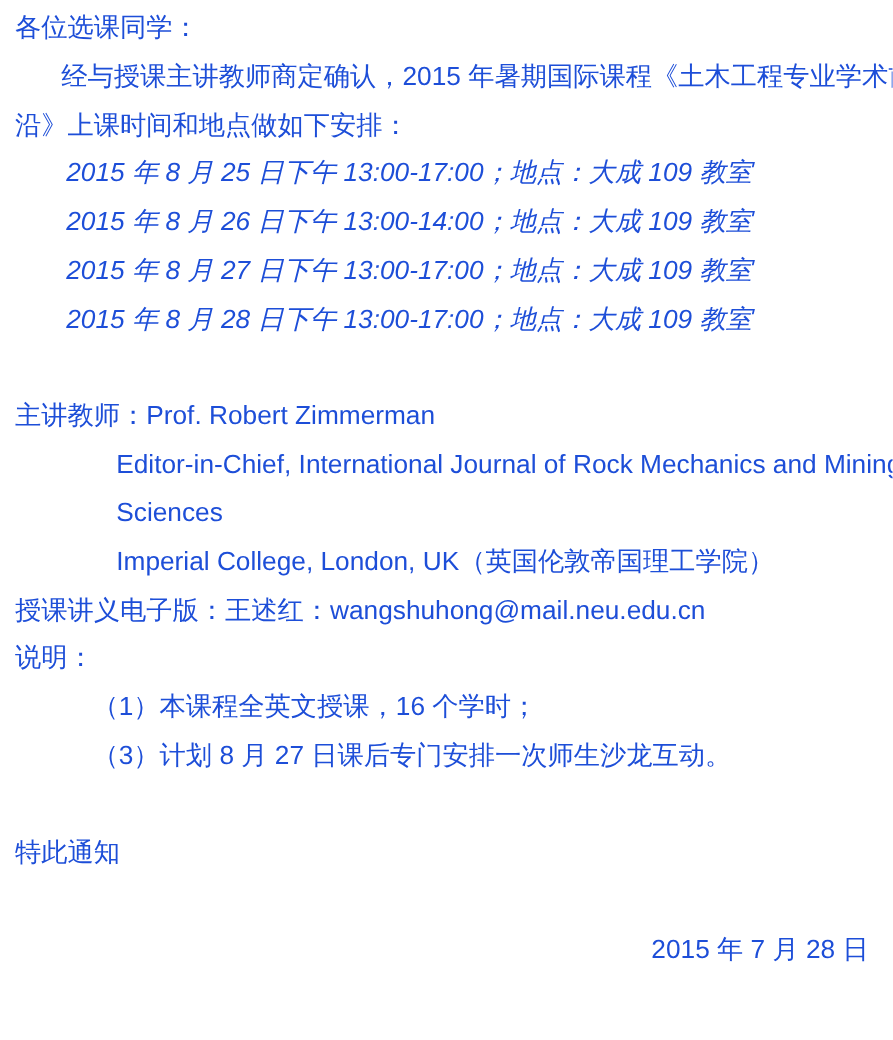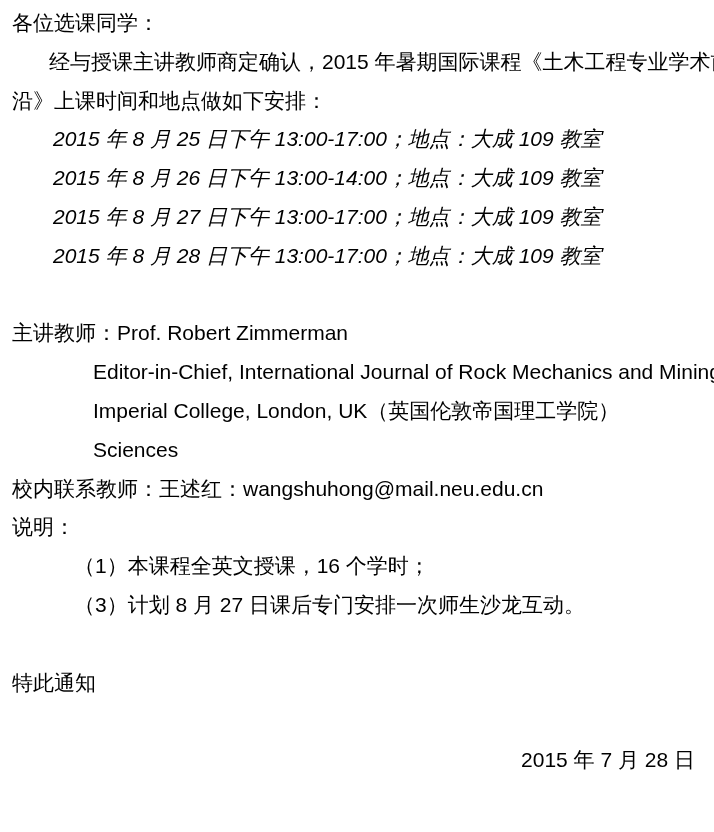--- a/index.html
+++ b/index.html
@@ -13,21 +13,21 @@
     overflow: hidden;
   }
   .doc {
     box-sizing: border-box;
     width: 714px;
     height: 832px;
     padding: 4px 12px 0 12px;
     font-family: "Liberation Sans", "DejaVu Sans", sans-serif;
     font-size: 21px;
     line-height: 38.8px;
-    color: #000000;
+    color: #1d4ed8;
     background: #ffffff;
   }
   .line {
     margin: 0;
     white-space: nowrap;
   }
   .ind-intro  { padding-left: 37px; }
   .ind-sched  { padding-left: 41px; font-style: italic; }
   .ind-detail { padding-left: 81px; }
   .ind-note   { padding-left: 62px; }
@@ -49,24 +49,24 @@
 
   <p class="line ind-sched">2015 年 8 月 25 日下午 13:00-17:00；地点：大成 109 教室</p>
   <p class="line ind-sched">2015 年 8 月 26 日下午 13:00-14:00；地点：大成 109 教室</p>
   <p class="line ind-sched">2015 年 8 月 27 日下午 13:00-17:00；地点：大成 109 教室</p>
   <p class="line ind-sched">2015 年 8 月 28 日下午 13:00-17:00；地点：大成 109 教室</p>
 
   <div class="blank"></div>
 
   <p class="line">主讲教师：Prof. Robert Zimmerman</p>
   <p class="line ind-detail">Editor-in-Chief, International Journal of Rock Mechanics and Mining</p>
+  <p class="line ind-detail">Sciences</p>
   <p class="line ind-detail">Imperial College, London, UK（英国伦敦帝国理工学院）</p>
-  <p class="line ind-detail">Sciences</p>
 
-  <p class="line">校内联系教师：王述红：wangshuhong@mail.neu.edu.cn</p>
+  <p class="line">授课讲义电子版：王述红：wangshuhong@mail.neu.edu.cn</p>
 
   <p class="line">说明：</p>
   <p class="line ind-note">（1）本课程全英文授课，16 个学时；</p>
   <p class="line ind-note">（3）计划 8 月 27 日课后专门安排一次师生沙龙互动。</p>
 
   <div class="blank"></div>
 
   <p class="line">特此通知</p>
 
   <div class="blank"></div>

